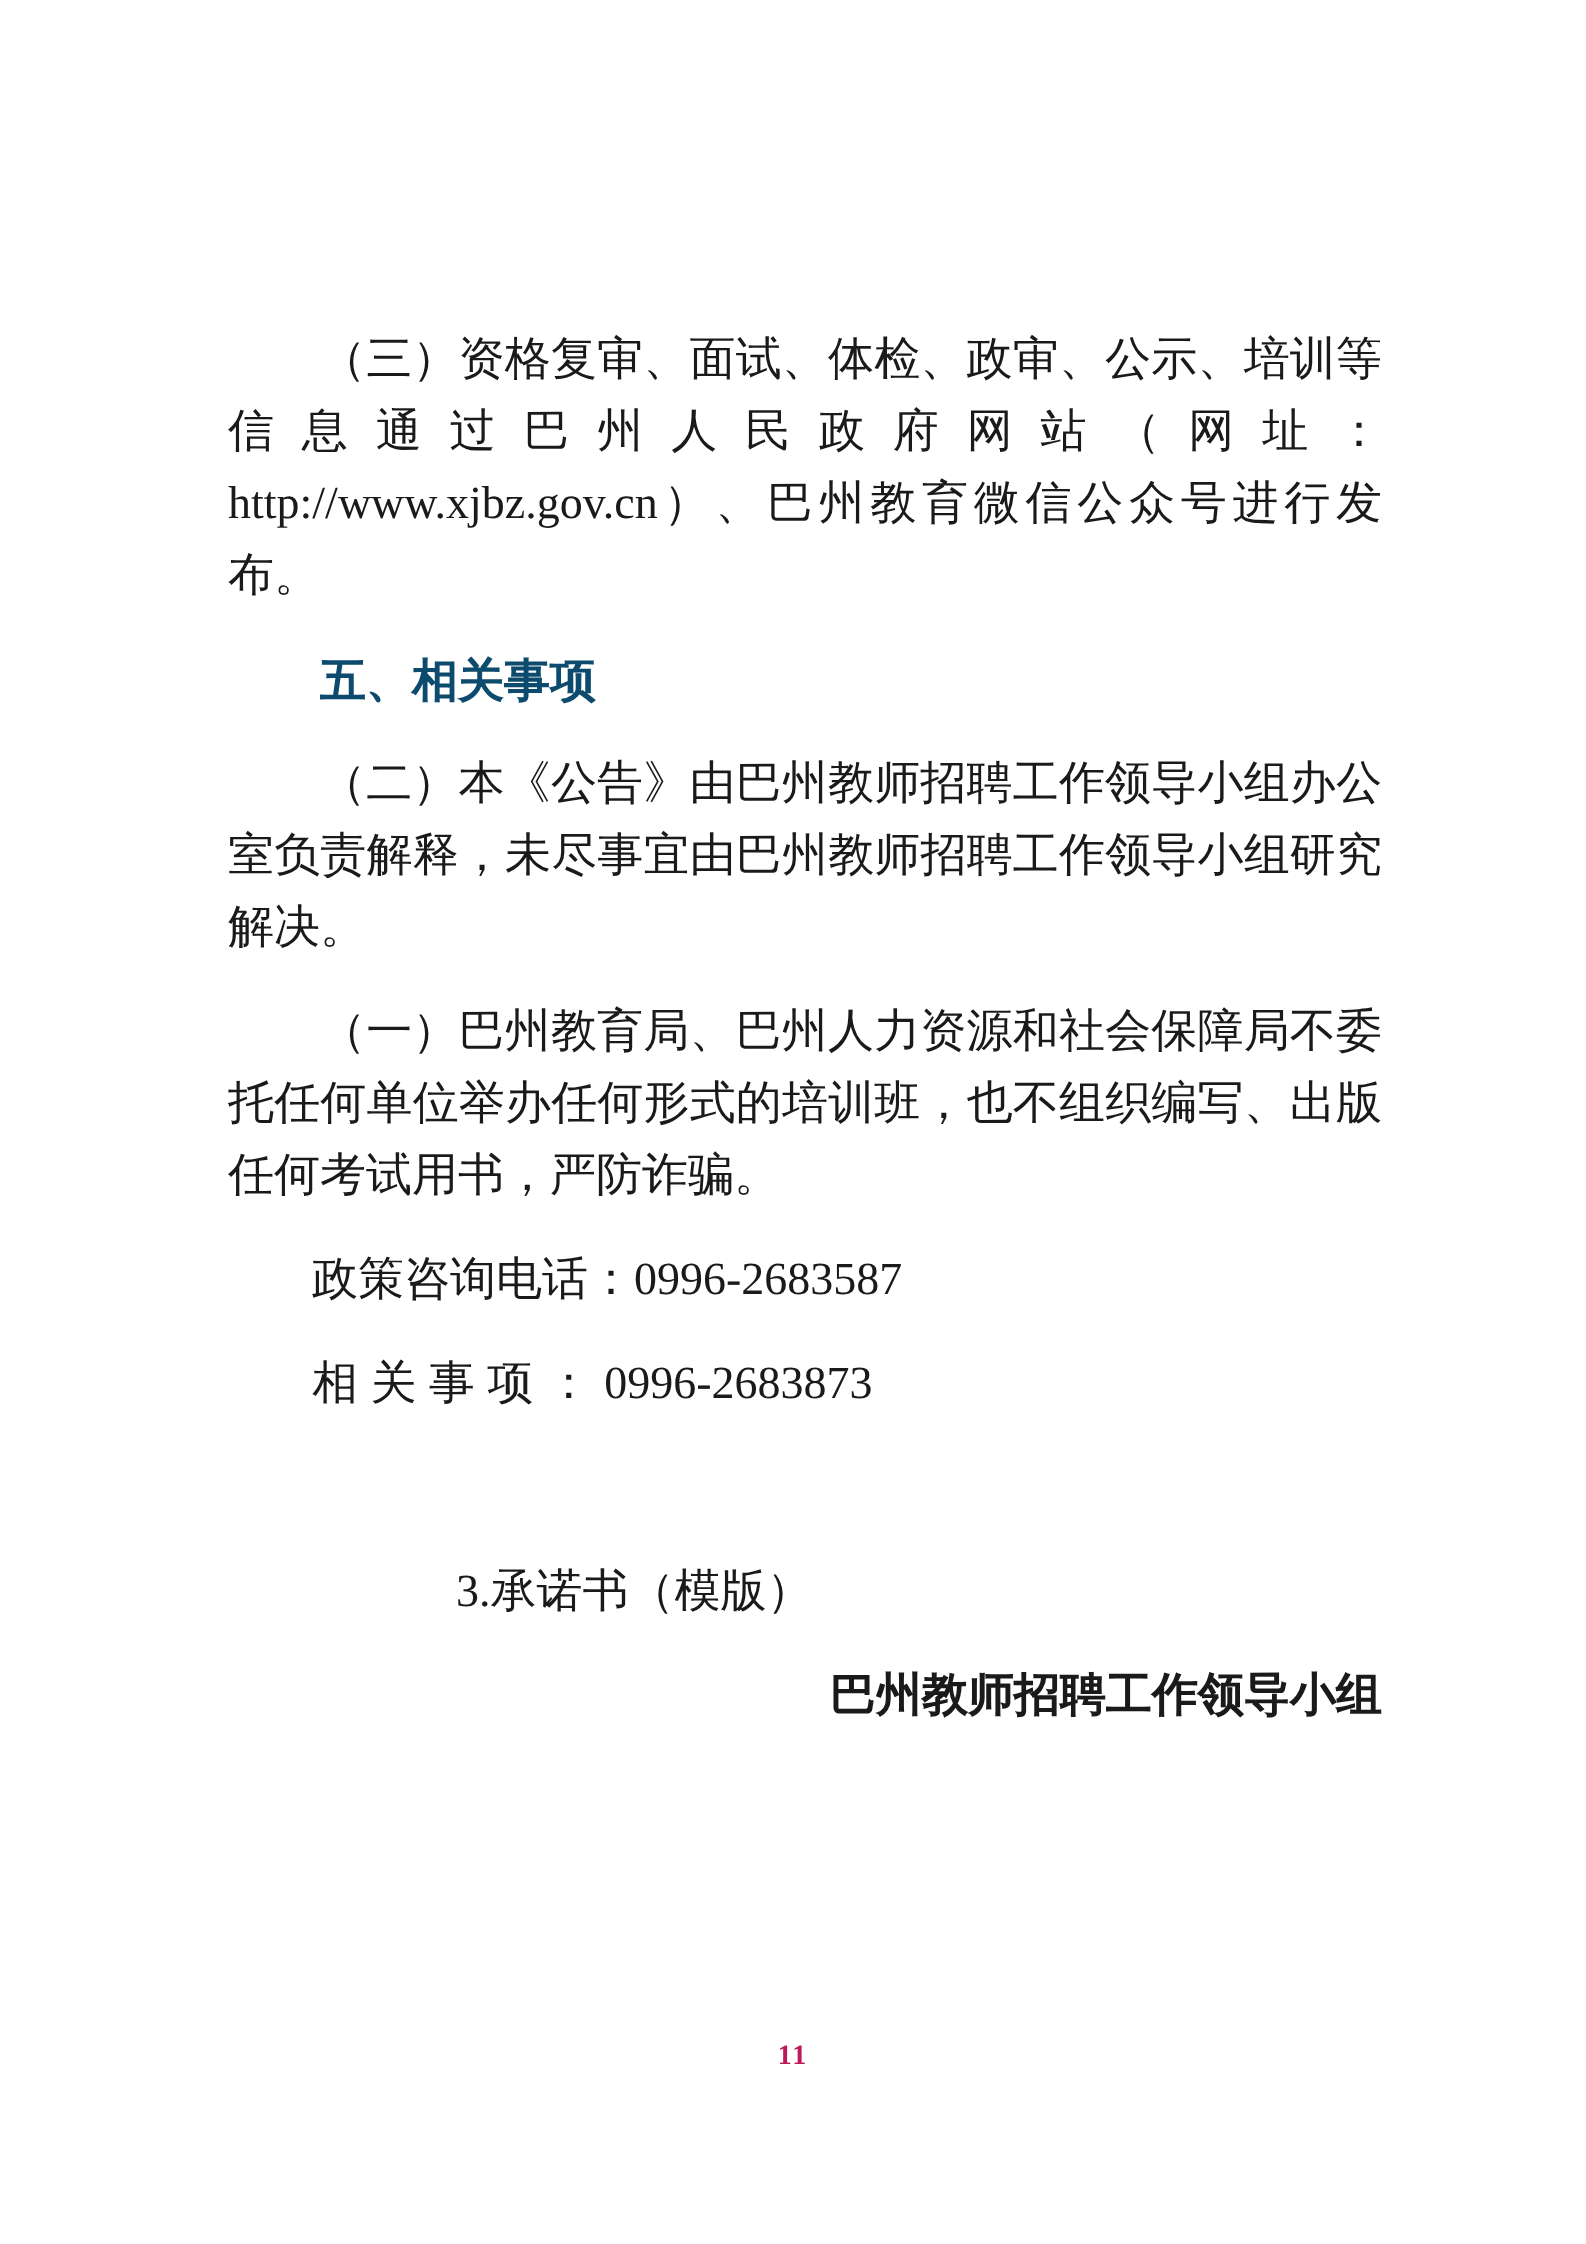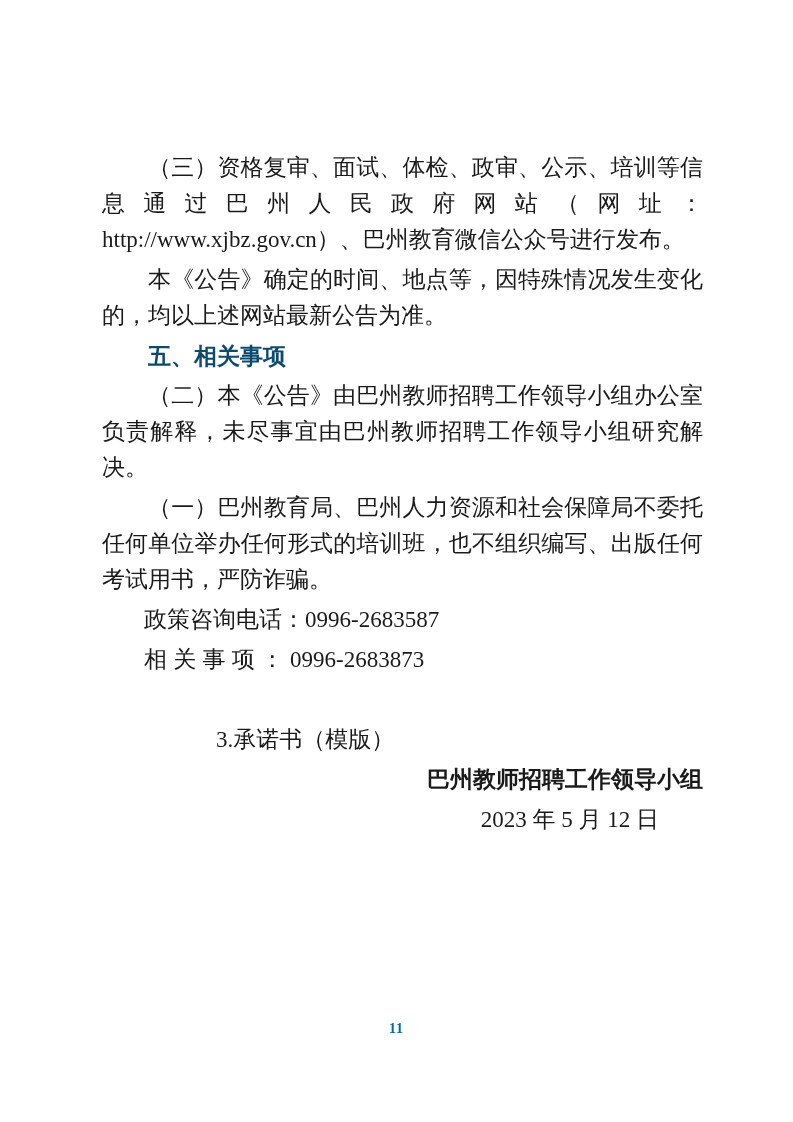--- a/index.html
+++ b/index.html
@@ -16,21 +16,21 @@
     font-family: "Liberation Serif", "DejaVu Serif", serif;
     color: #1a1a1a;
   }
   .content {
     position: absolute;
     left: 98px;
     top: 146px;
     width: 609px;
   }
   .content p {
-    margin: 4px;
+    margin: 16px;
     font-size: 23px;
     line-height: 36px;
   }
   .para {
     text-align: justify;
     text-indent: 46px;
   }
   .heading {
     font-family: "Liberation Sans", "DejaVu Sans", sans-serif;
     font-weight: 700;
@@ -64,50 +64,48 @@
   .page-number {
     position: absolute;
     left: 0;
     right: 0;
     top: 1021px;
     text-align: center;
     font-family: "Liberation Serif", "DejaVu Serif", serif;
     font-size: 14px;
     font-weight: 700;
     letter-spacing: 1px;
-    color: #0369a1;
+    color: #be185d;
   }
 </style>
 </head>
 <body>
 
 <div class="page">
   <div class="content">
 
     <p class="para">（三）资格复审、面试、体检、政审、公示、培训等信息通过巴州人民政府网站（网址：http://www.xjbz.gov.cn）、巴州教育微信公众号进行发布。</p>
 
-    <p class="para">本《公告》确定的时间、地点等，因特殊情况发生变化的，均以上述网站最新公告为准。</p>
 
     <p class="heading">五、相关事项</p>
 
     <p class="para">（二）本《公告》由巴州教师招聘工作领导小组办公室负责解释，未尽事宜由巴州教师招聘工作领导小组研究解决。</p>
 
     <p class="para">（一）巴州教育局、巴州人力资源和社会保障局不委托任何单位举办任何形式的培训班，也不组织编写、出版任何考试用书，严防诈骗。</p>
 
 
     <p class="contact-line"><span>政策咨询电话：</span><span>0996-2683587</span></p>
 
     <p class="contact-line"><span class="spaced-label">相关事项：</span><span>0996-2683873</span></p>
 
     <div class="blank-line"></div>
 
 
 
     <p class="attach-item">3.承诺书（模版）</p>
 
     <p class="sig-org">巴州教师招聘工作领导小组</p>
 
-    <p class="sig-date">2023 年 5 月 12 日</p>
 
   </div>
 
   <div class="page-number">11</div>
 </div>
 
 </body></html>

